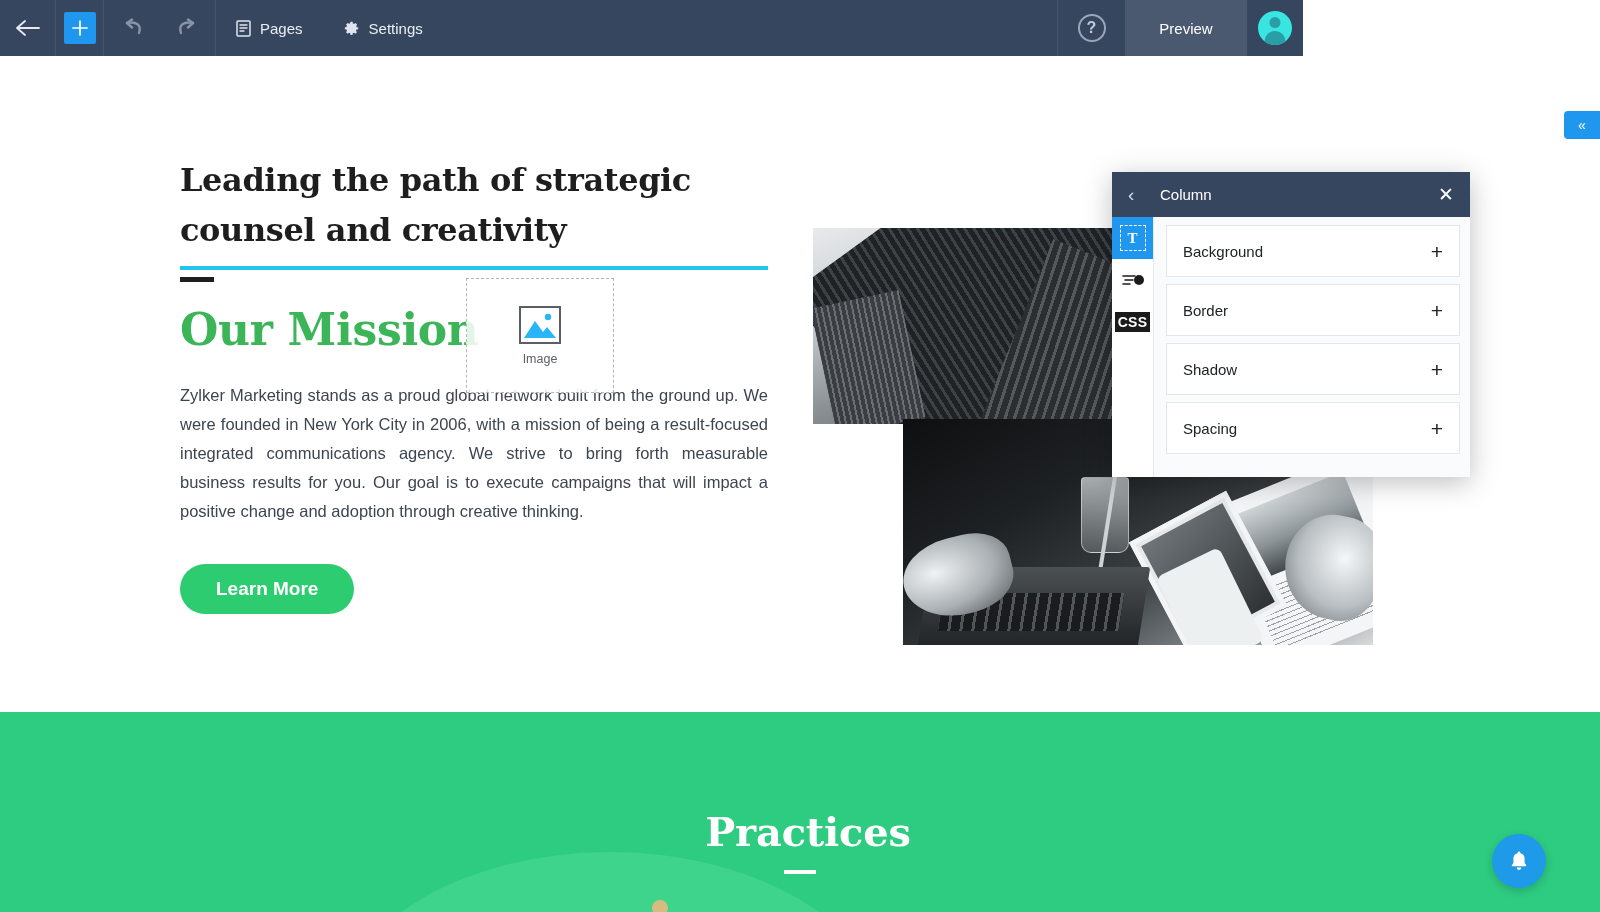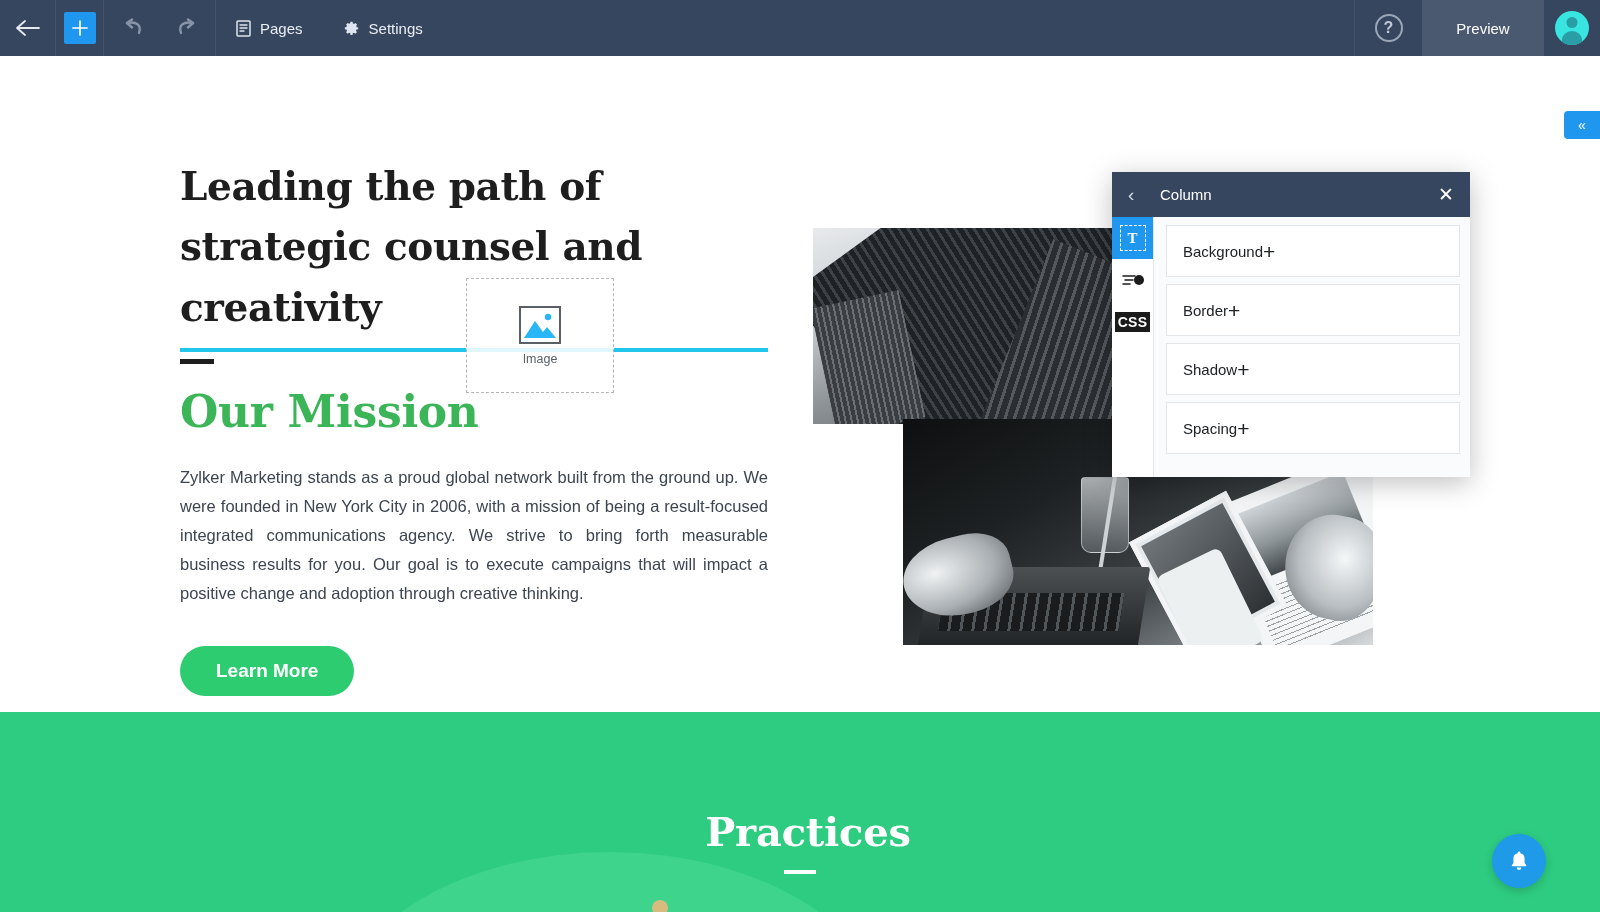--- a/index.html
+++ b/index.html
@@ -6,21 +6,21 @@
   html, body {
     width: 1600px; height: 912px;
     overflow: hidden;
     font-family: "Liberation Sans", sans-serif;
     background: #ffffff;
   }
 
   
   .toolbar {
     position: absolute; top: 0; left: 0;
-    width: 1600px; height: 56px;
+    width: 1303px; height: 56px;
     background: #37465f;
     display: flex; align-items: stretch;
     z-index: 60;
   }
   .tb-left { display: flex; align-items: stretch; }
   .tb-cell {
     display: flex; align-items: center; justify-content: center;
     position: relative;
   }
   .tb-sep { border-right: 1px solid #445270; }
@@ -90,21 +90,21 @@
     display: flex; align-items: center; justify-content: center;
     color: #ffffff; font-size: 14px; cursor: pointer; z-index: 40;
   }
 
   
   .hero-left {
     position: absolute; left: 180px; top: 100px; width: 588px;
   }
   .headline {
     font-family: "DejaVu Serif", serif;
-    font-weight: 700; font-size: 39px; line-height: 1.55;
+    font-weight: 700; font-size: 32px; line-height: 1.55;
     color: #1e1e1e; letter-spacing: -0.4px;
   }
   .rule-wrap { position: relative; height: 24px; margin-top: 8px; }
   .rule-cyan {
     position: absolute; left: 0; top: 3px; width: 588px; height: 4px;
     background: #22c6ed;
   }
   .rule-dash {
     position: absolute; left: 0; top: 14px; width: 34px; height: 5px;
     background: #1e1e1e;
@@ -331,21 +331,21 @@
     font-weight: 700; padding: 2px 3px; letter-spacing: .3px;
   }
   .panel-list {
     flex: 1; padding: 8px 10px 8px 12px;
     display: flex; flex-direction: column; gap: 7px;
     background: #fafbfc; overflow: hidden;
   }
   .panel-row {
     background: #ffffff; border: 1px solid #e4e7ea;
     height: 52px; display: flex; align-items: center;
-    justify-content: flex-start; padding: 0 16px;
+    justify-content: space-between; padding: 0 16px;
     font-size: 15px; color: #202326; cursor: pointer;
   }
   .row-plus { font-size: 21px; color: #202326; font-weight: 400; line-height: 1; }
 </style>
 </head>
 <body>
 
 <div class="toolbar">
   <div class="tb-left">
 

